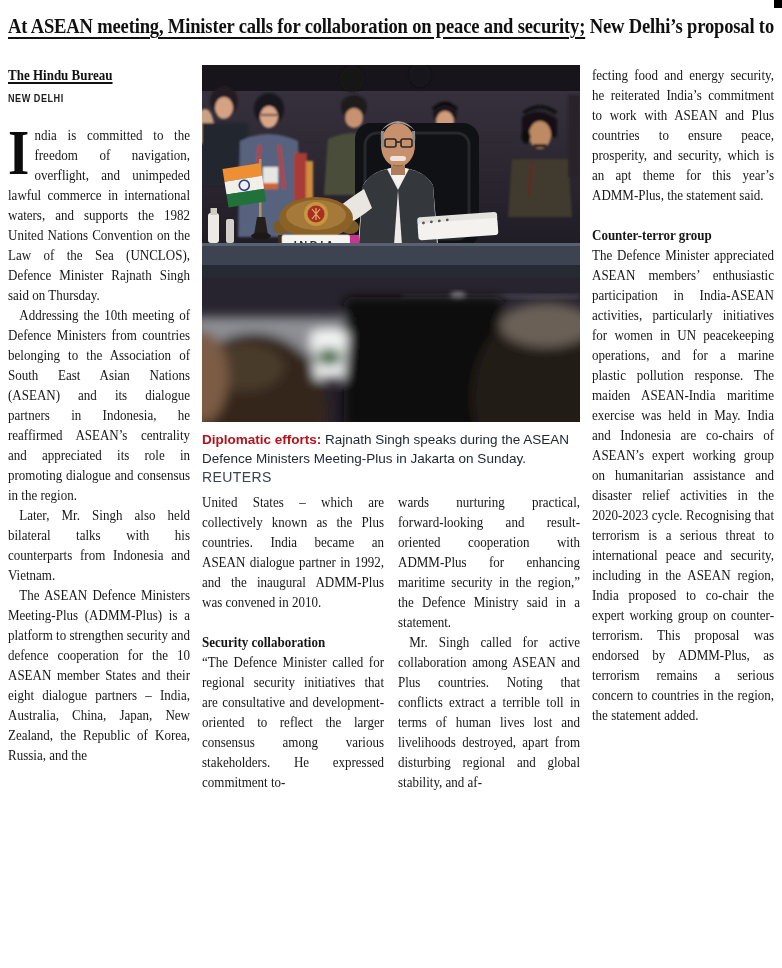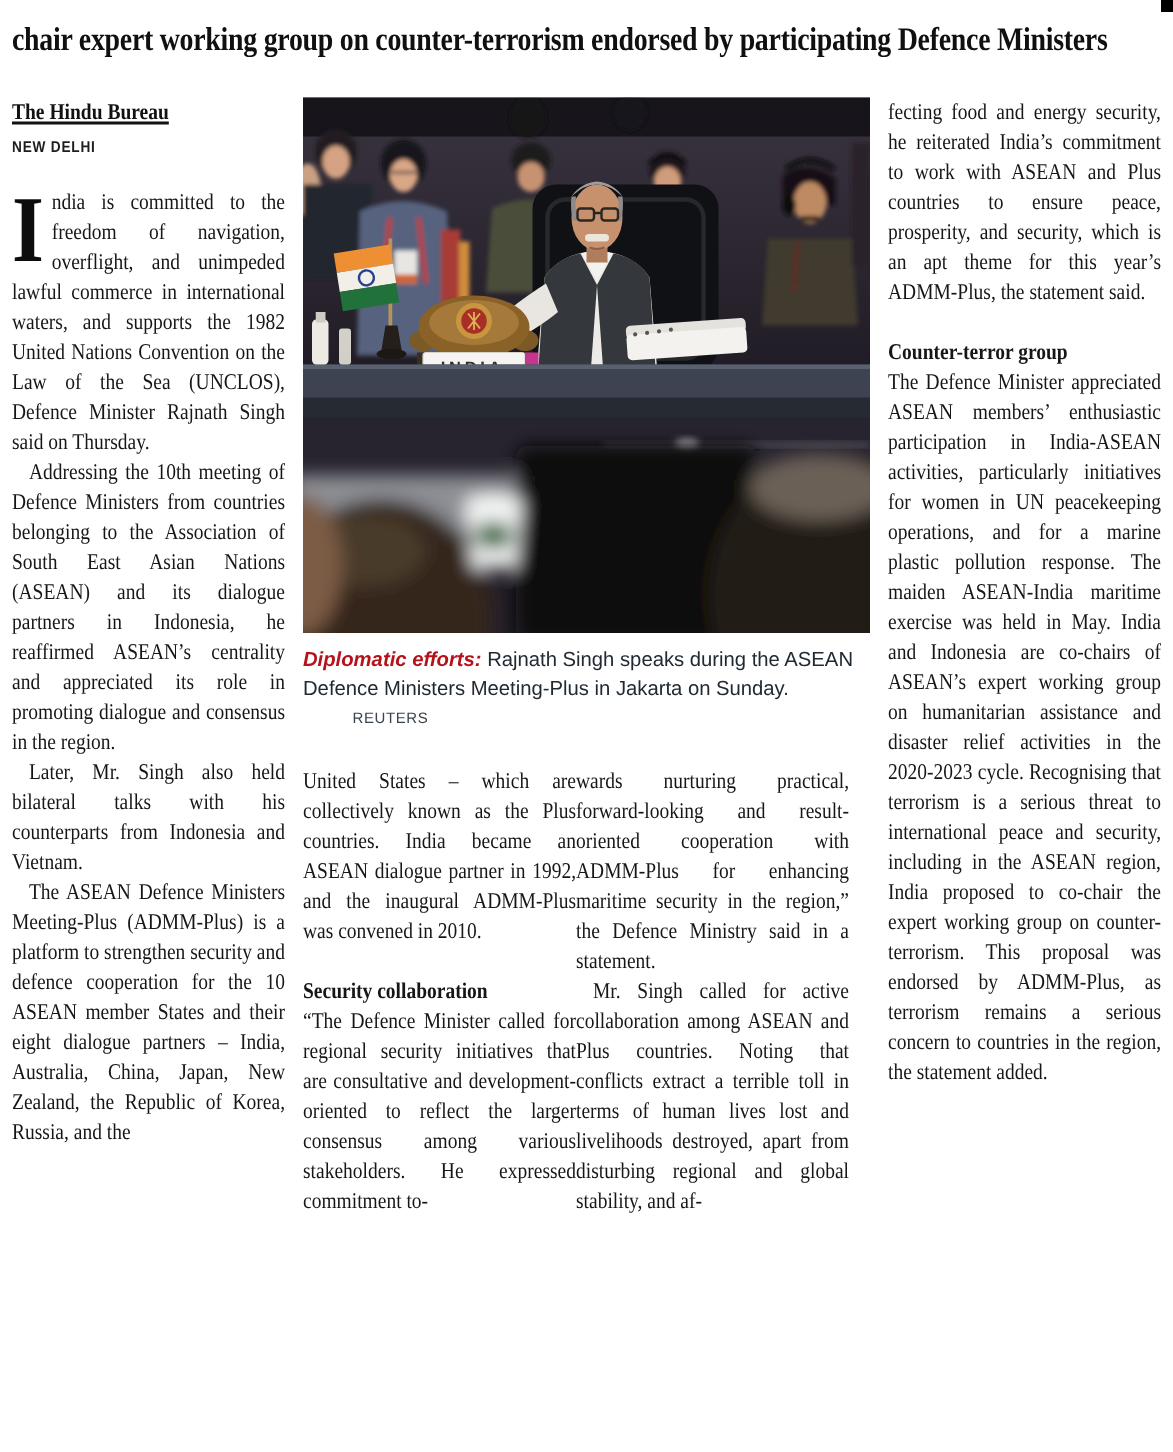--- a/index.html
+++ b/index.html
@@ -51,32 +51,32 @@
     padding: 3px 6px 0 0; color: #0c0c0c;
   }
 
   figure { margin: 0; padding: 0; }
   .photo-box { width: 378px; height: 357px; overflow: hidden; background: #241f29; }
   .caption {
     width: 378px; margin-top: 8px;
     font-family: "Liberation Sans", sans-serif; font-size: 13.5px; line-height: 19px;
     color: #212a33; text-align: left;
   }
-  .caplabel { font-weight: bold; color: #b5121b; font-style: italic; }
-  .credit { font-size: 10px; letter-spacing: 0.4px; color: #3a444e; margin-left: 33px; }
-  .midcols { display: grid; grid-template-columns: 182px 182px; margin-top: 22px; align-items: start; }
+  .caplabel { font-weight: bold; color: #b5121b; }
+  .credit { font-size: 14px; letter-spacing: 0.4px; color: #3a444e; }
+  .midcols { display: grid; grid-template-columns: 182px 182px; column-gap: 14px; margin-top: 5px; align-items: start; }
 </style>
 </head>
 <body>
 
 <div class="corner-mark"></div>
 
 <header class="head-wrap">
   <div class="subhead">
-    <span class="subhead-line"><span class="fitbox" style="transform: scaleX(0.843598);">chair expert working group on counter-terrorism endorsed by participating Defence Ministers</span></span>
+    <span class="subhead-line"><span class="fitbox" style="transform: scaleX(0.843598);"><span class="u">At ASEAN meeting, Minister calls for collaboration on peace and security;</span><span> New Delhi’s proposal to</span></span></span>
   </div>
 </header>
 
 <div class="cols">
 
   <div>
     <div class="colinner">
       <div class="byline-name">The Hindu Bureau</div>
       <div class="dateline">NEW DELHI</div>
       <p><span class="dropcap">I</span><span>ndia is committed to the freedom of navigation, overflight, and unimpeded lawful commerce in international waters, and supports the 1982 United Nations Convention on the Law of the Sea (UNCLOS), Defence Minister Rajnath Singh said on Thursday.</span></p>

